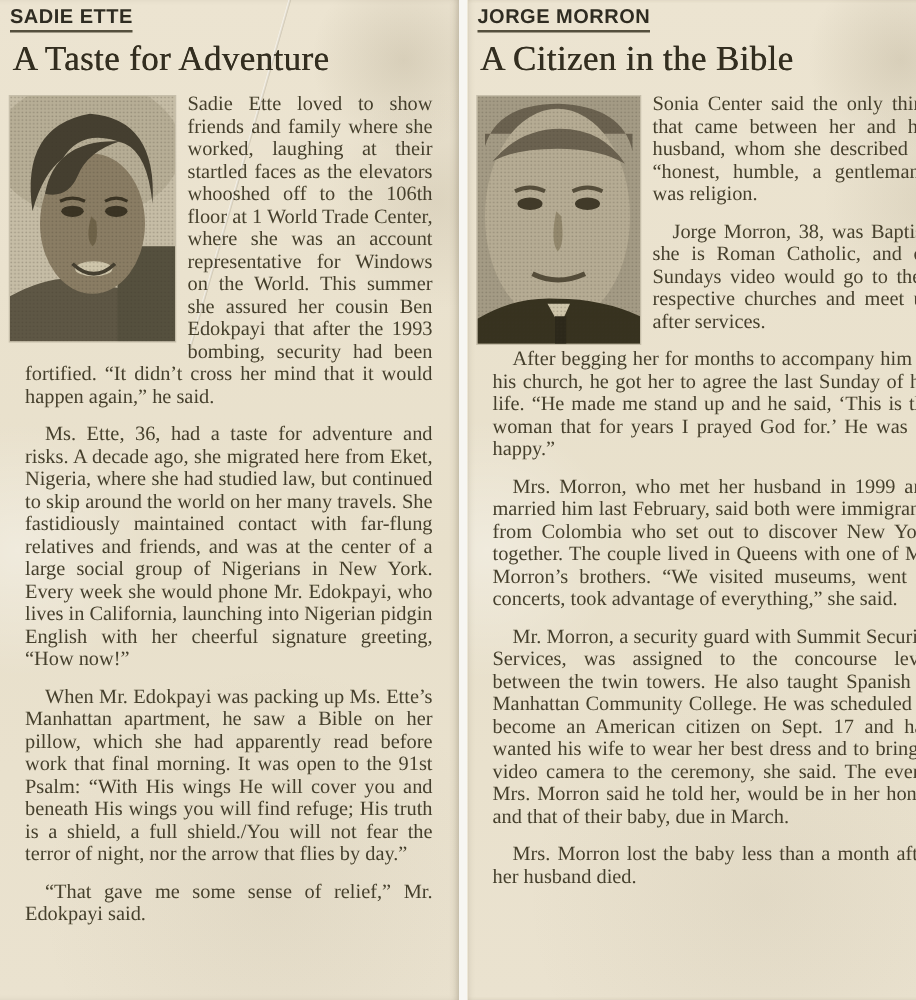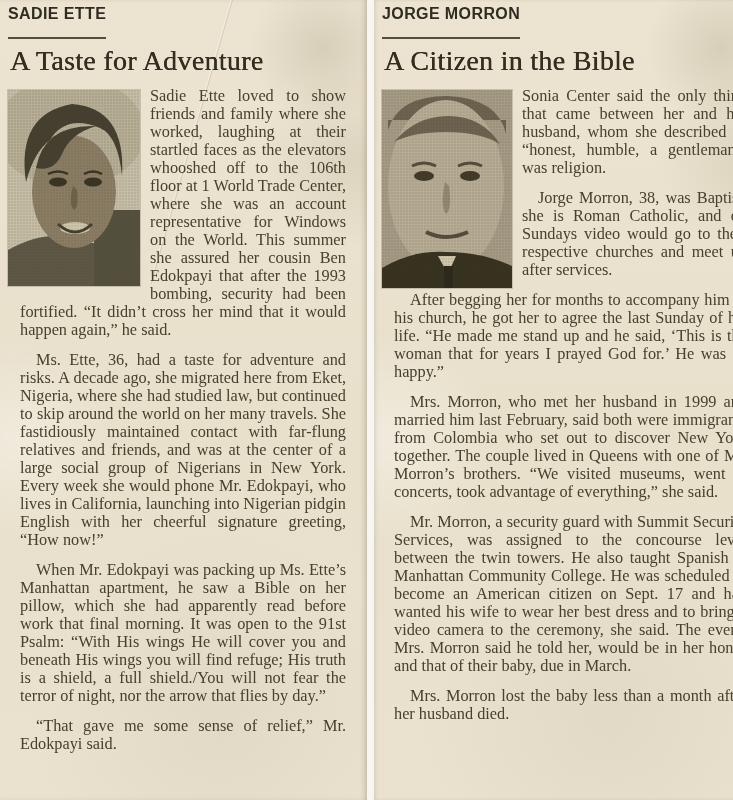--- a/index.html
+++ b/index.html
@@ -27,21 +27,21 @@
   .clip.right { left: 374px; width: 394px; box-shadow: inset 3px 0 5px -3px rgba(90,80,58,0.25), inset -3px 0 5px -3px rgba(90,80,58,0.3); }
 
   .inner { padding: 5px 9px 0 8px; position: relative; }
 
   .kicker {
     font-family: "Liberation Sans", sans-serif;
     font-size: 16px; font-weight: 700; letter-spacing: 0.4px;
     color: #2f2c22;
     display: inline-block;
     border-bottom: 2px solid #544f3d;
-    padding-bottom: 14px;
+    padding-bottom: 1px;
     line-height: 1.05;
   }
   .headline {
     font-family: "Liberation Serif", serif;
     font-size: 28px; font-weight: normal;
     color: #332e20;
     text-shadow: 0.3px 0 0 #332e20;
     margin: 8px 0 9px 2px;
     letter-spacing: 0.3px;
     line-height: 1.0;

